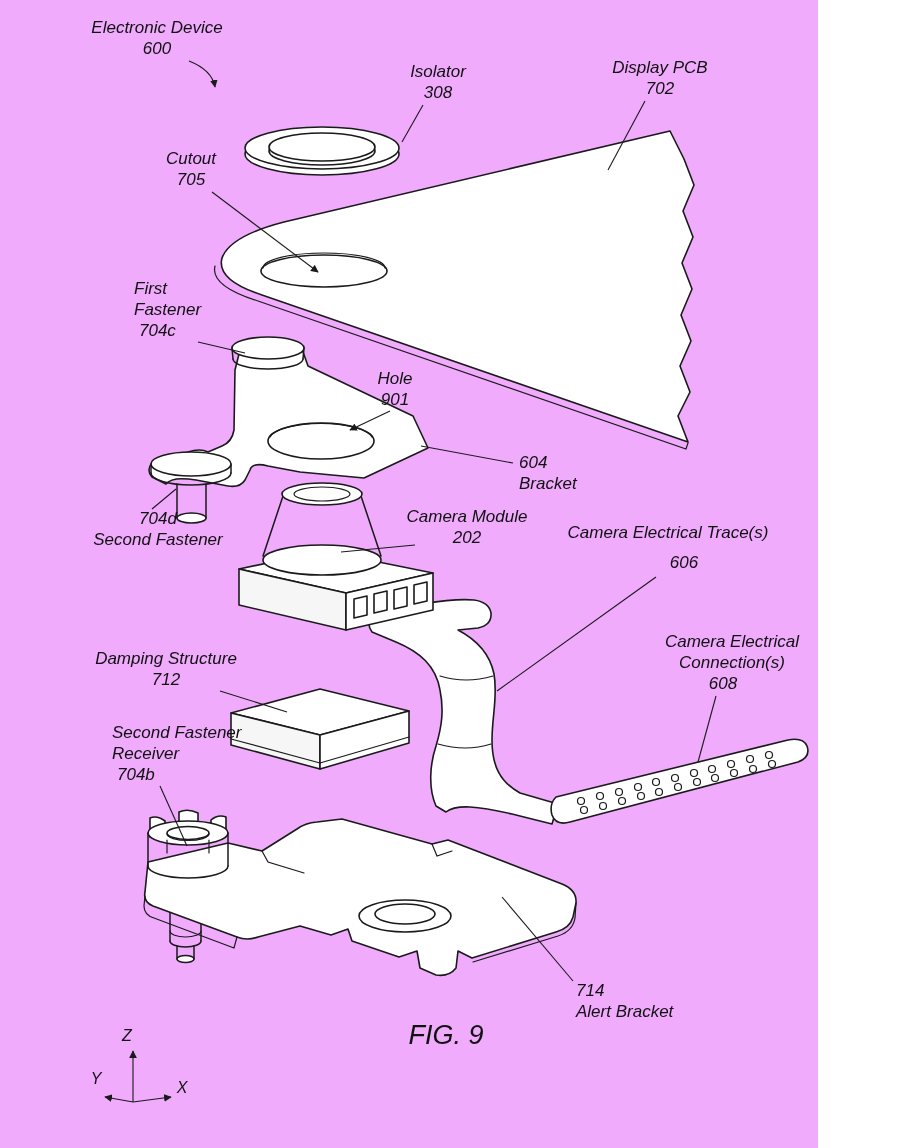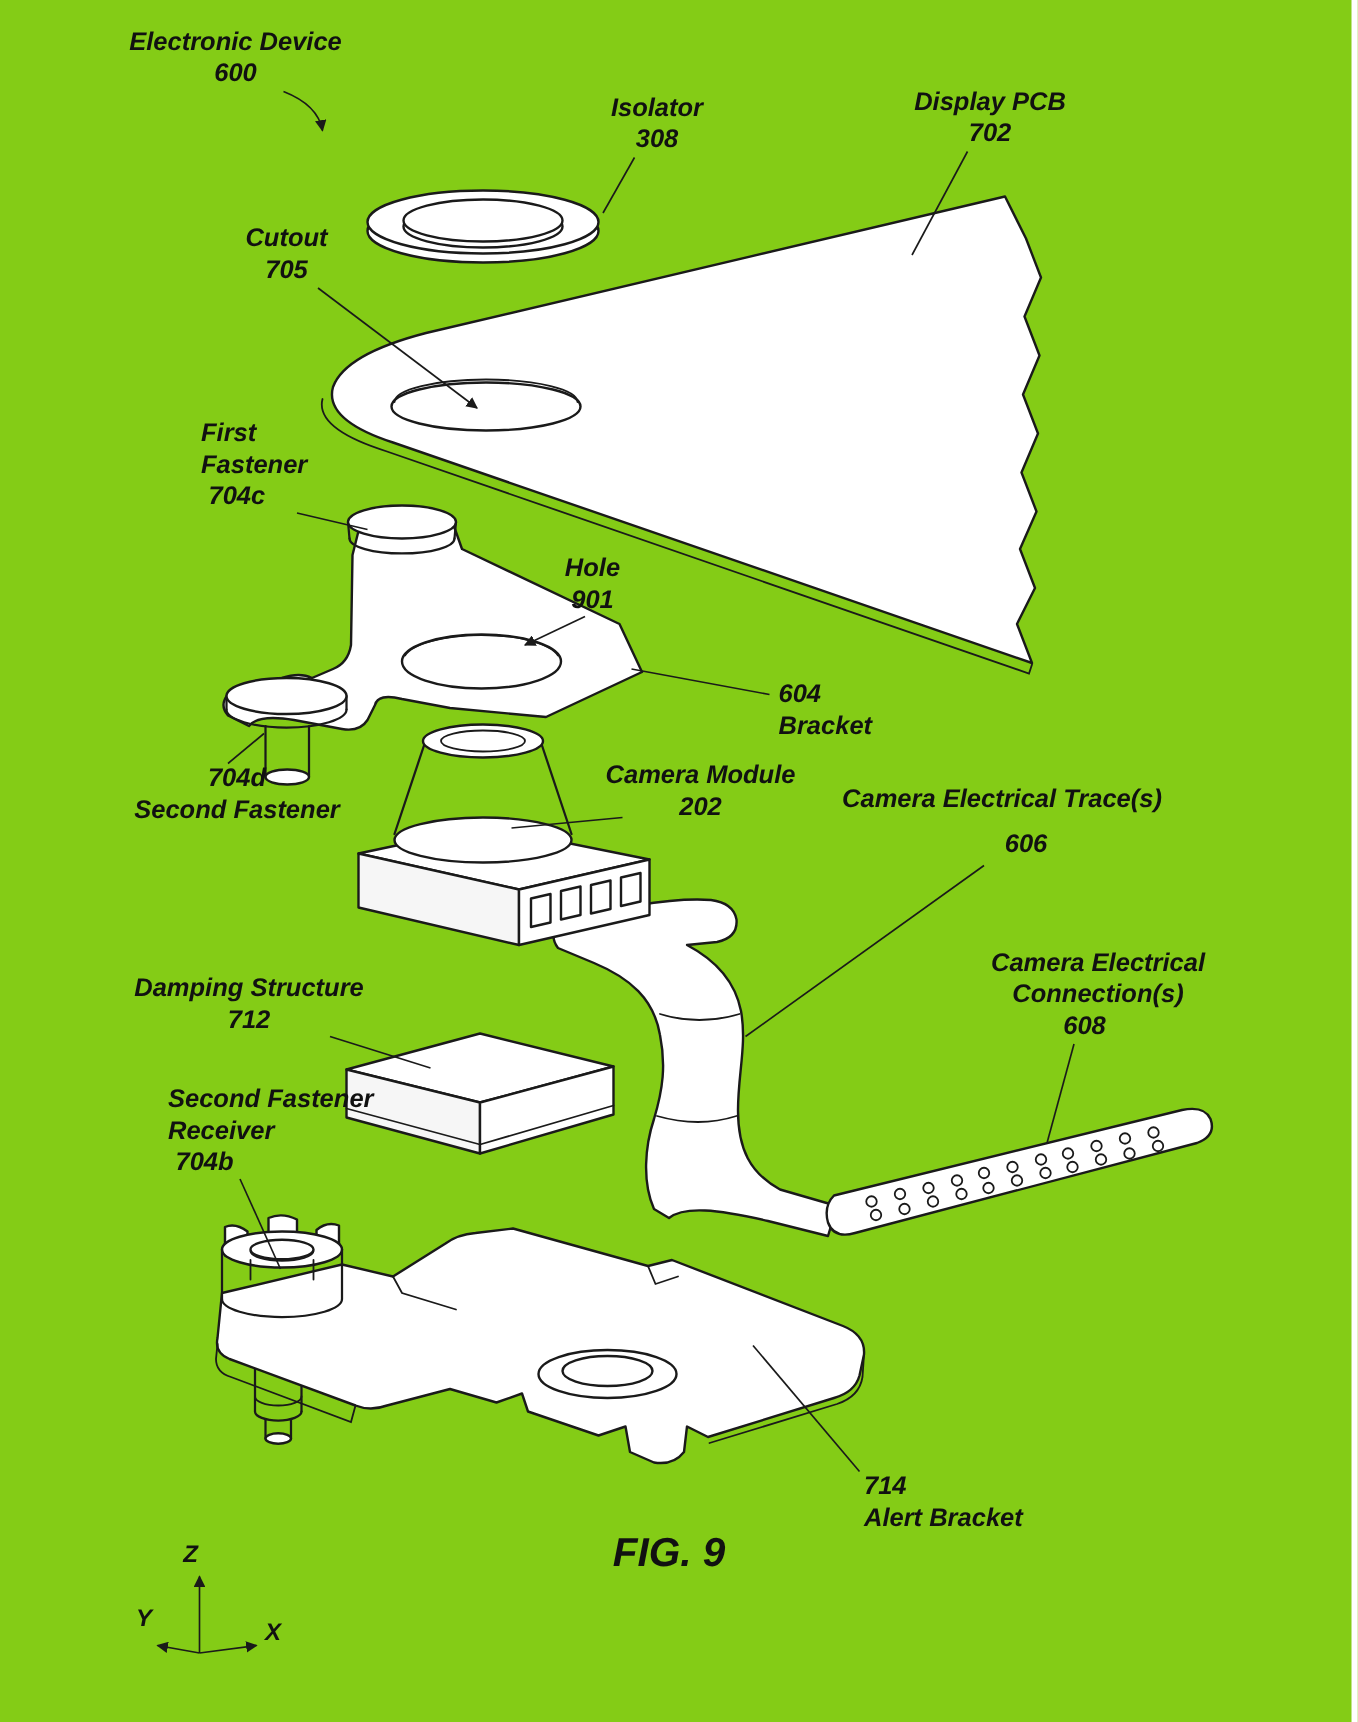--- a/index.html
+++ b/index.html
@@ -1,16 +1,16 @@
 <!DOCTYPE html>
 <html><head>
 <meta charset="utf-8">
 <style>
   html,body{margin:0;padding:0;background:#ffffff;}
-  .page{width:901px;height:1148px;position:relative;background:#84cc16;overflow:hidden;font-weight:bold;}
+  .page{width:818px;height:1148px;position:relative;background:#f0abfc;overflow:hidden;}
   svg{display:block;}
   .part{fill:#ffffff;stroke:#1a1a1a;stroke-width:1.6;stroke-linejoin:round;}
   .part-shaded{fill:#f6f6f6;stroke:#1a1a1a;stroke-width:1.6;stroke-linejoin:round;}
   .line{fill:none;stroke:#1a1a1a;stroke-width:1.5;stroke-linecap:round;stroke-linejoin:round;}
   .thin{fill:none;stroke:#1a1a1a;stroke-width:1.2;stroke-linecap:round;}
   .leader{fill:none;stroke:#1a1a1a;stroke-width:1.1;}
   .dot{fill:#ffffff;stroke:#1a1a1a;stroke-width:1.2;}
   .lbl{font-family:"Liberation Sans",sans-serif;font-style:italic;font-size:17px;fill:#111;}
   .mid{text-anchor:middle;}
   .caption{font-family:"Liberation Sans",sans-serif;font-style:italic;font-size:27px;fill:#111;text-anchor:middle;}

